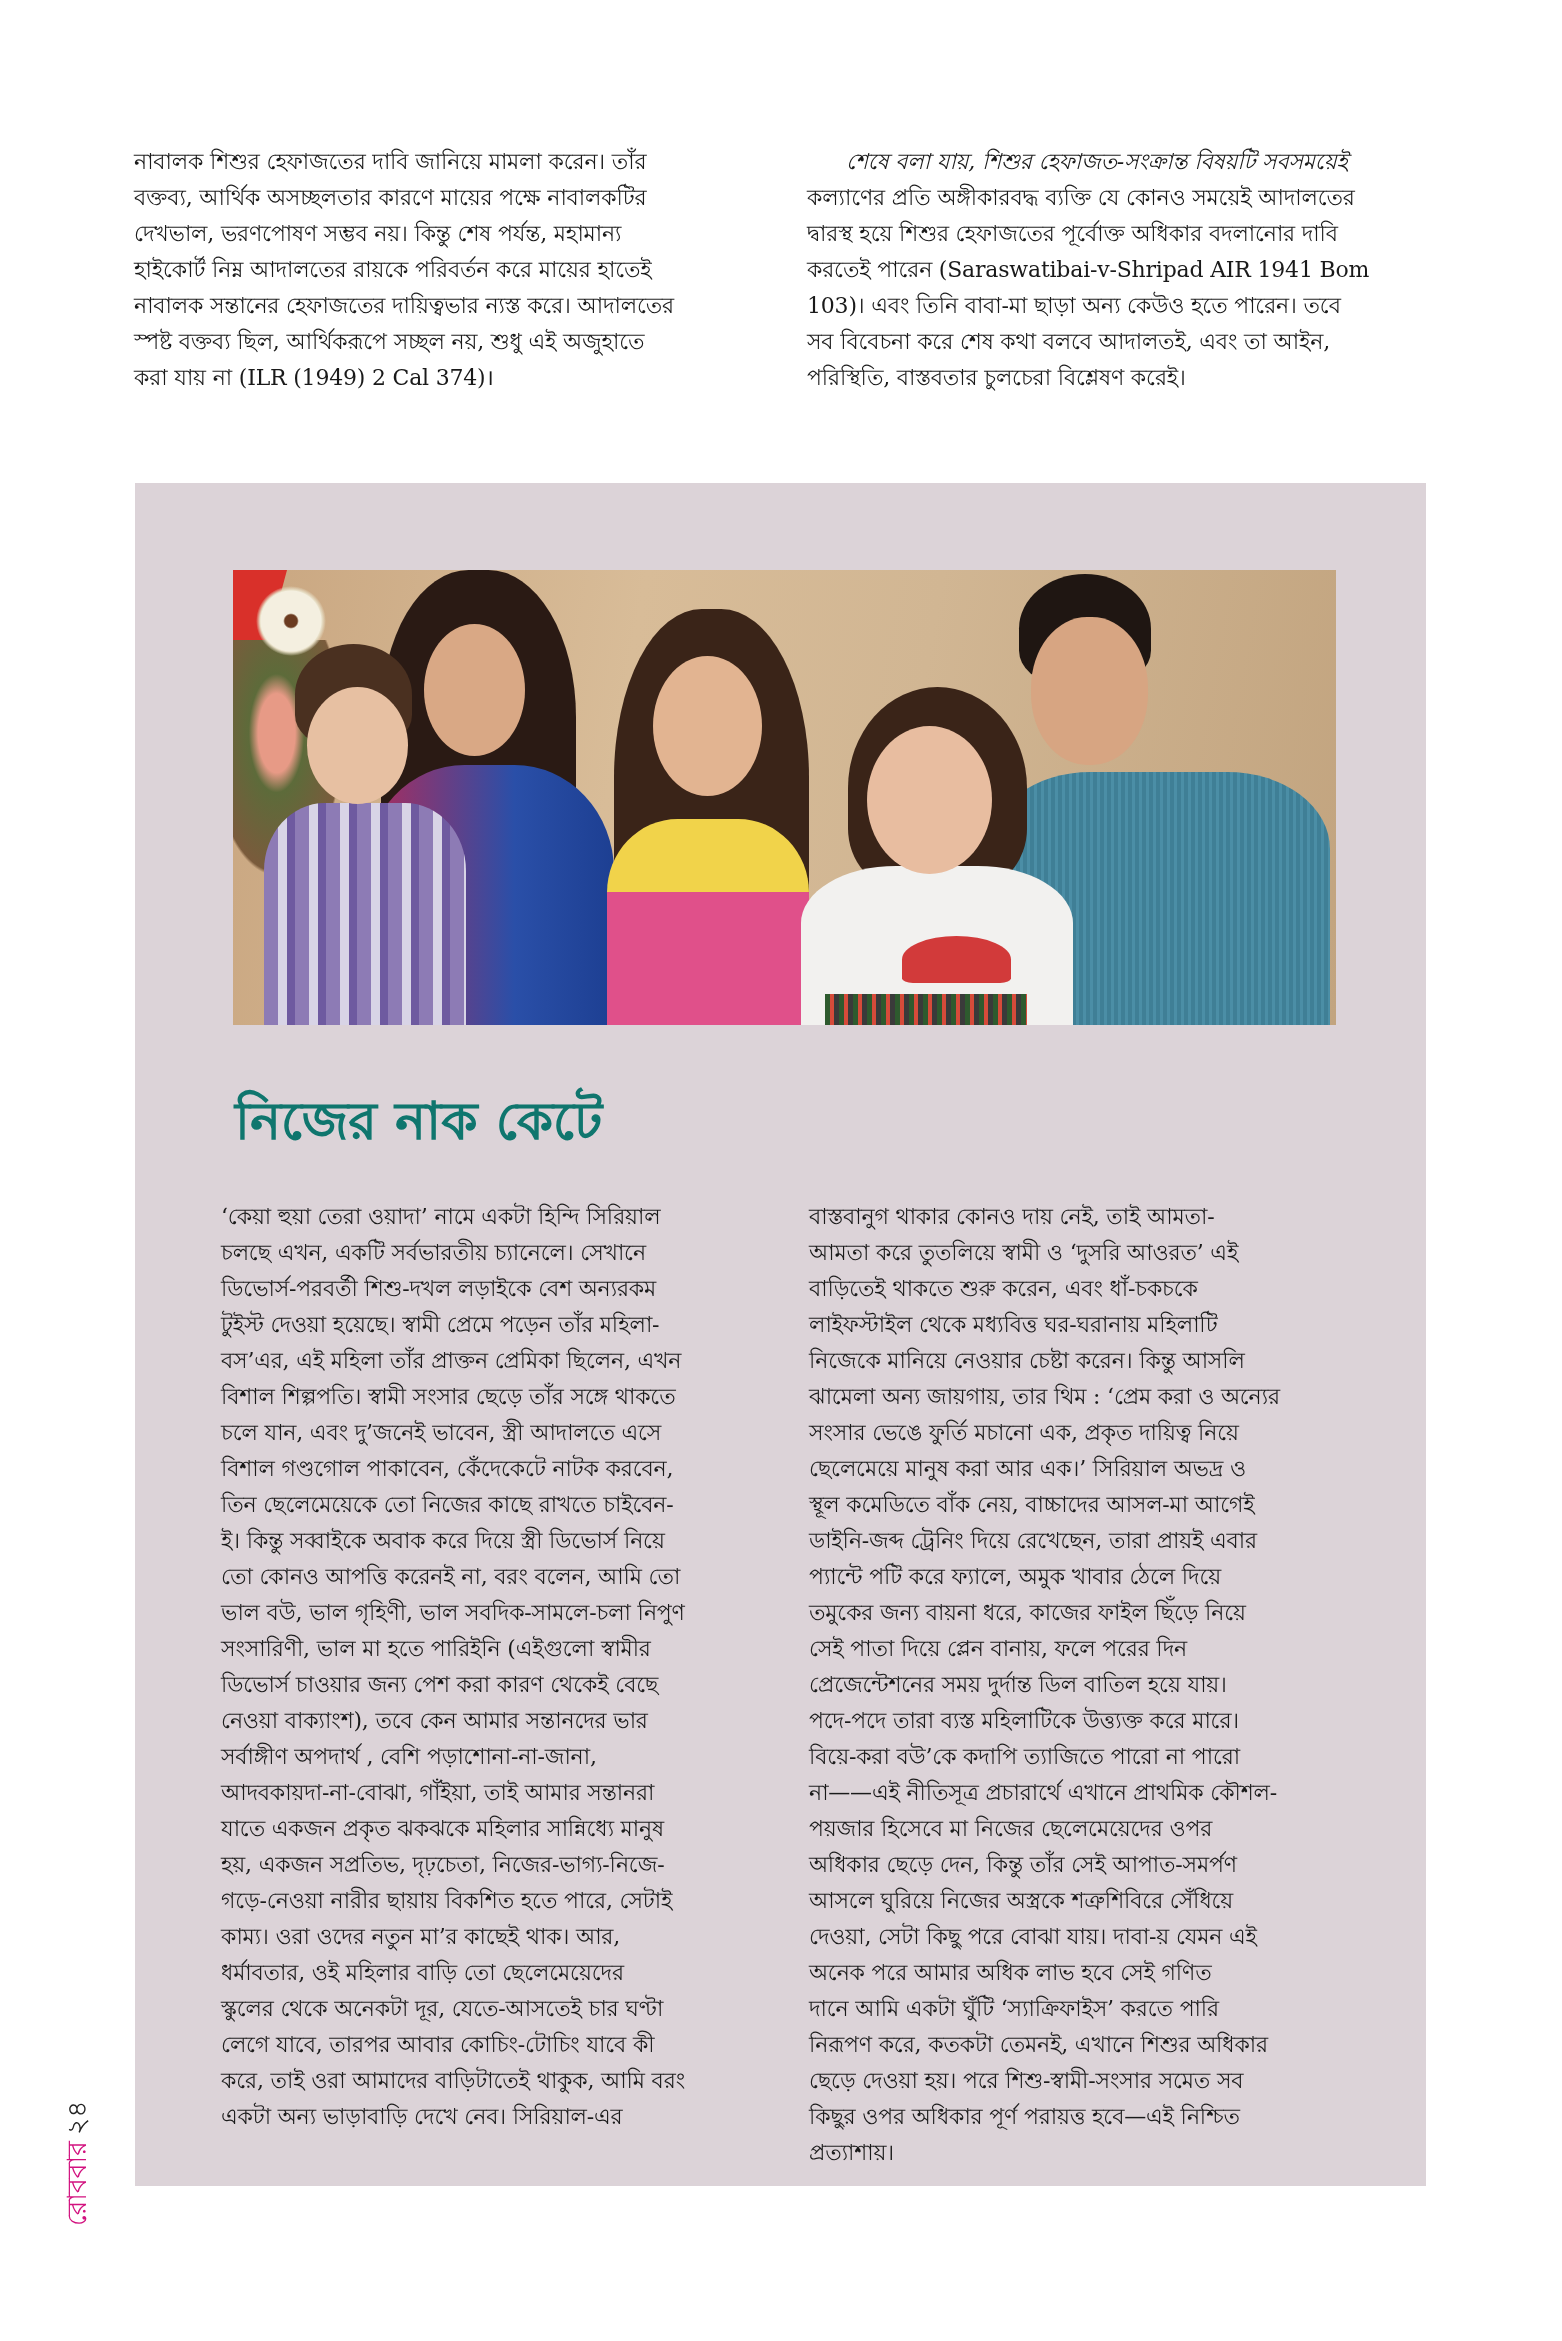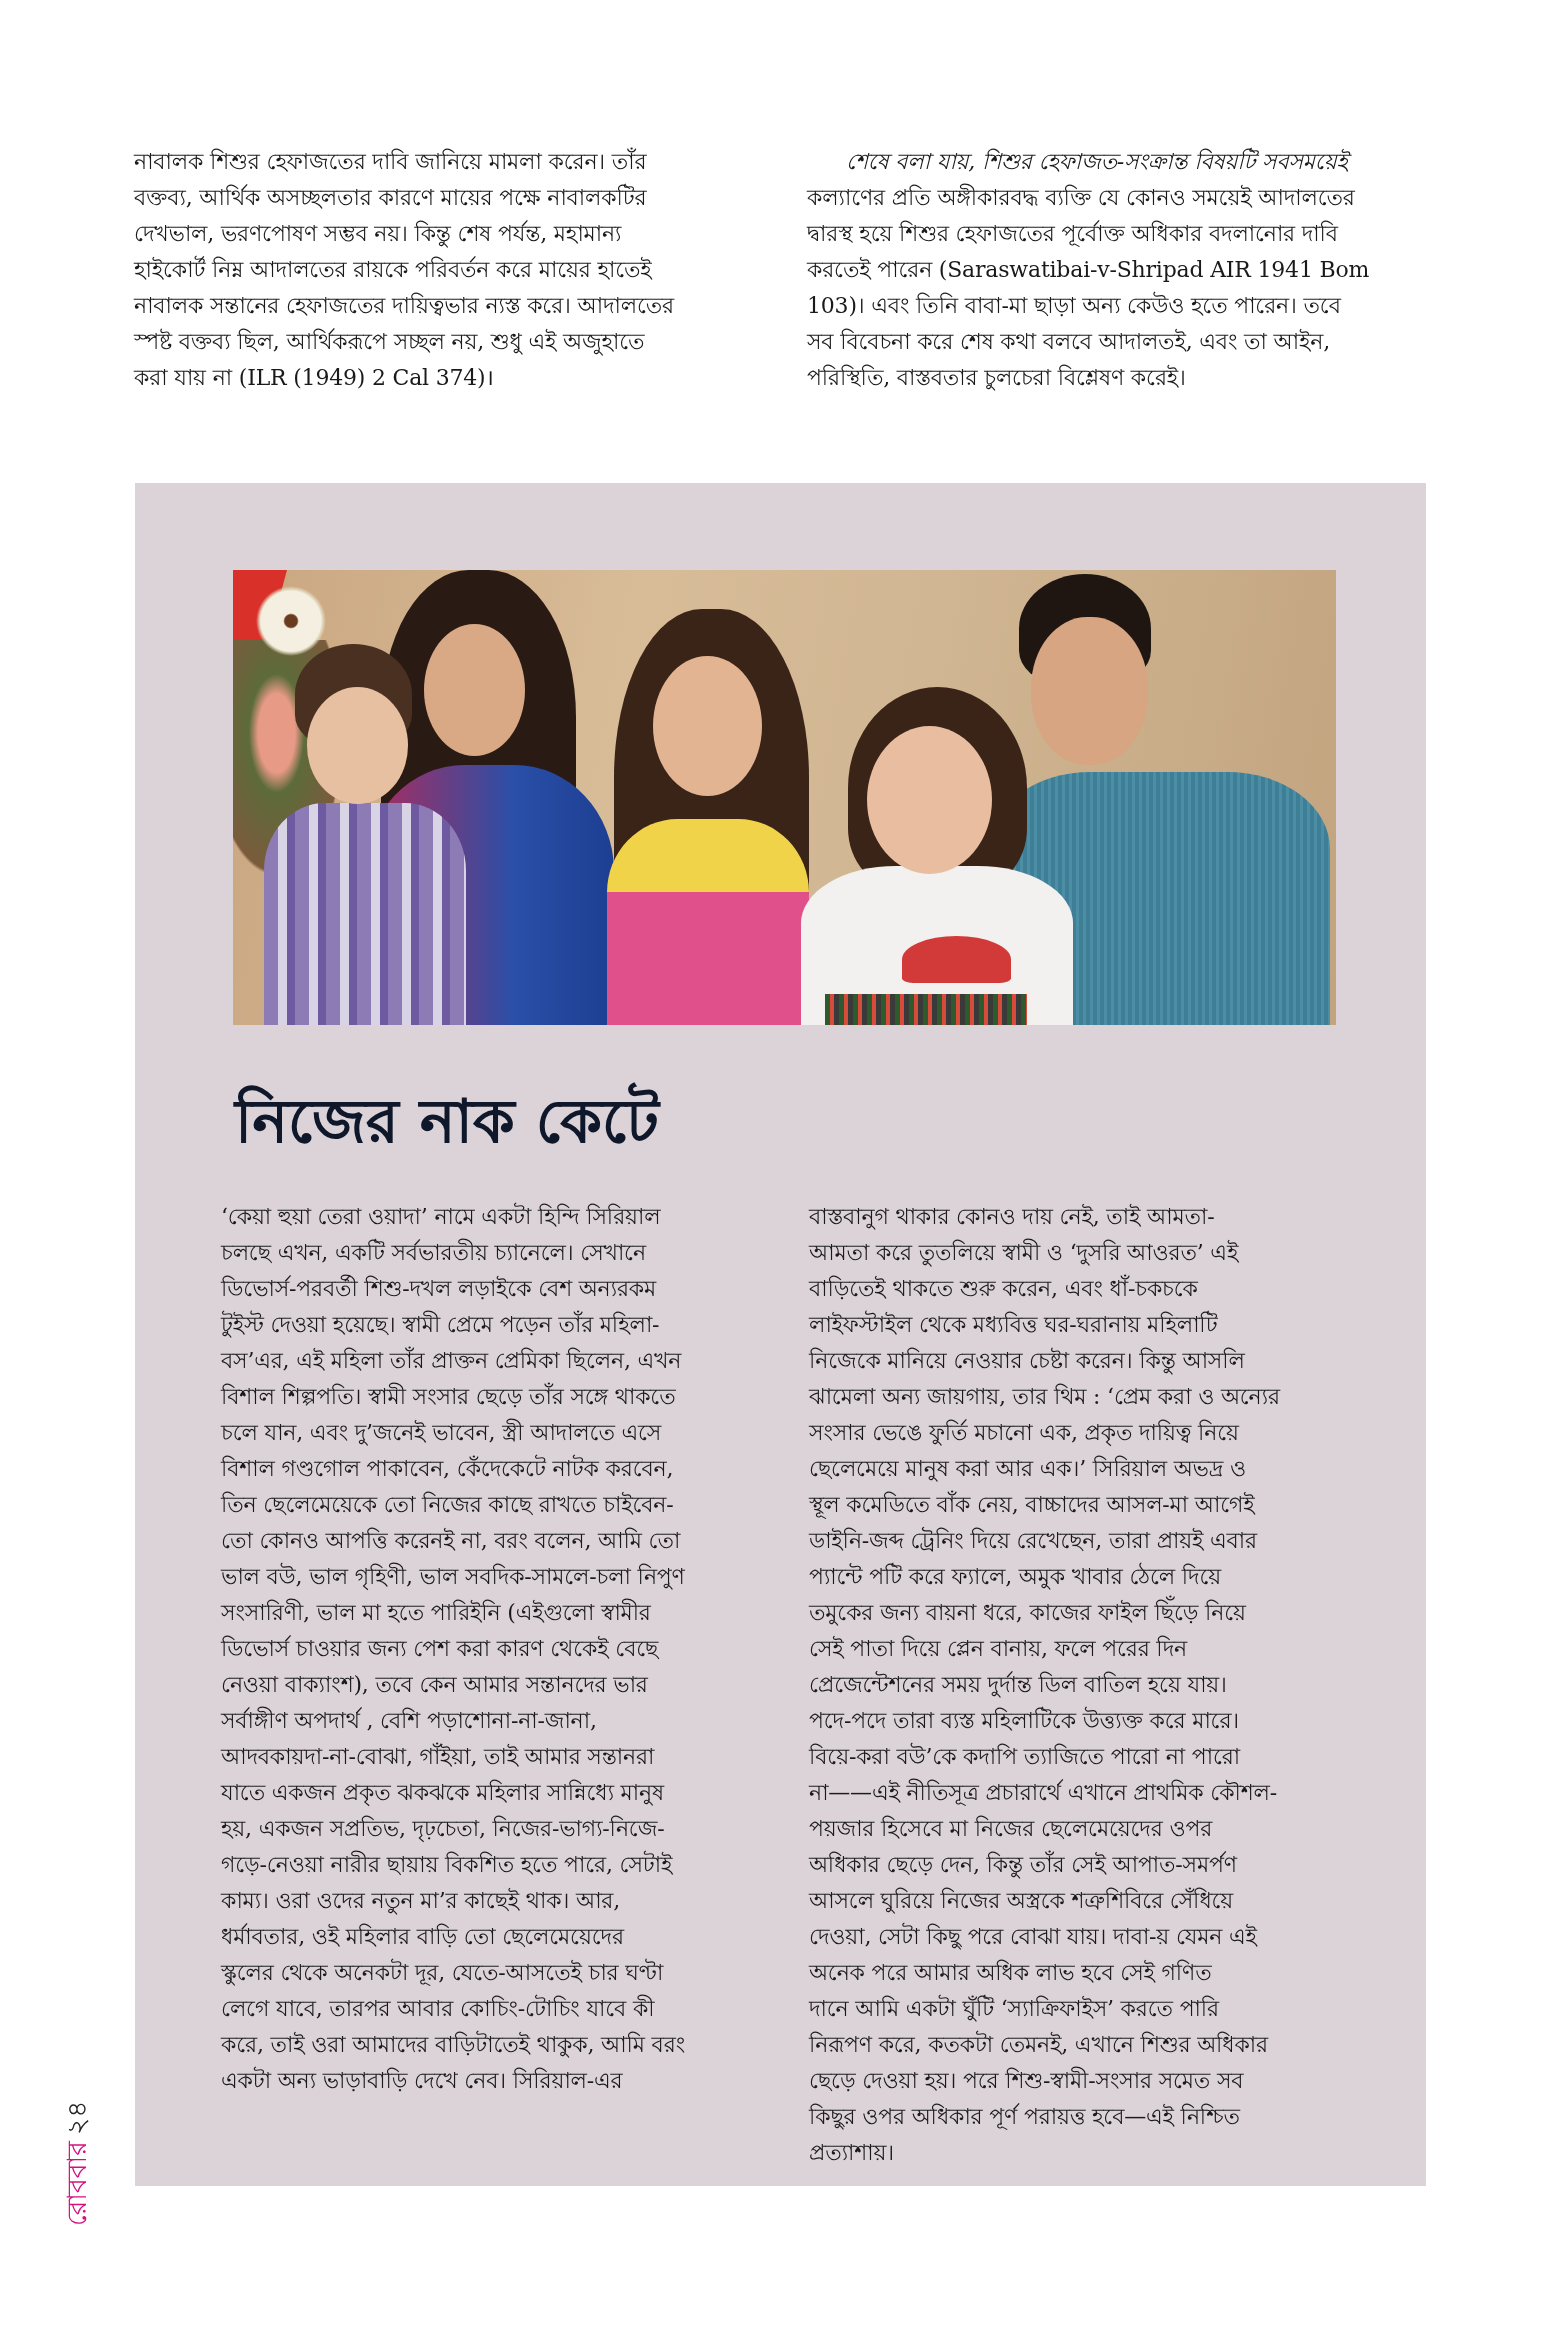--- a/index.html
+++ b/index.html
@@ -53,23 +53,23 @@
   .ph-girl2-print { left: 669px; top: 366px; width: 109px; height: 47px; border-radius: 50% 50% 10% 10%; background: #d23a3a; }
   .ph-cake { left: 592px; top: 424px; width: 202px; height: 39px; background: repeating-linear-gradient(90deg, #2e5a2e 0 4.7px, #d64b3a 4.7px 9.3px, #3a3a3a 9.3px 14px); }
   .ph-man-hair { left: 786px; top: 3.9px; width: 132px; height: 109px; border-radius: 50% 50% 30% 30%; background: #1f1612; }
   .ph-man-face { left: 798px; top: 47px; width: 117px; height: 148px; border-radius: 48%; background: #d7a582; }
   .ph-man-body { left: 755px; top: 202px; width: 342px; height: 257px; border-radius: 30% 30% 0 0; background: repeating-linear-gradient(90deg, #3f7f96 0 3.9px, #4b8ea6 3.9px 7px); }
 
   #headline {
     position: absolute;
     left: 100px; top: 599px;
     font-family: "DejaVu Sans", sans-serif;
-    font-size: 60px;
+    font-size: 52px;
     line-height: 78px;
-    color: #0f172a;
+    color: #0f766e;
     white-space: nowrap;
   }
 
   #feat-left  { left: 86px; top: 716px; width: 592px; }
   #feat-right { left: 674px; top: 716px; width: 592px; }
 
   #page-marker {
     position: absolute;
     left: 61px; top: 2226px;
     transform: rotate(-90deg);
@@ -134,20 +134,21 @@
   <div id="feat-left" class="col-text">
       <span class="line">‘কেয়া হুয়া তেরা ওয়াদা’ নামে একটা হিন্দি সিরিয়াল</span>
       <span class="line">চলছে এখন, একটি সর্বভারতীয় চ্যানেলে। সেখানে</span>
       <span class="line">ডিভোর্স-পরবর্তী শিশু-দখল লড়াইকে বেশ অন্যরকম</span>
       <span class="line">টুইস্ট দেওয়া হয়েছে। স্বামী প্রেমে পড়েন তাঁর মহিলা-</span>
       <span class="line">বস’এর, এই মহিলা তাঁর প্রাক্তন প্রেমিকা ছিলেন, এখন</span>
       <span class="line">বিশাল শিল্পপতি। স্বামী সংসার ছেড়ে তাঁর সঙ্গে থাকতে</span>
       <span class="line">চলে যান, এবং দু’জনেই ভাবেন, স্ত্রী আদালতে এসে</span>
       <span class="line">বিশাল গণ্ডগোল পাকাবেন, কেঁদেকেটে নাটক করবেন,</span>
       <span class="line">তিন ছেলেমেয়েকে তো নিজের কাছে রাখতে চাইবেন-</span>
+      <span class="line">ই। কিন্তু সব্বাইকে অবাক করে দিয়ে স্ত্রী ডিভোর্স নিয়ে</span>
       <span class="line">তো কোনও আপত্তি করেনই না, বরং বলেন, আমি তো</span>
       <span class="line">ভাল বউ, ভাল গৃহিণী, ভাল সবদিক-সামলে-চলা নিপুণ</span>
       <span class="line">সংসারিণী, ভাল মা হতে পারিইনি (এইগুলো স্বামীর</span>
       <span class="line">ডিভোর্স চাওয়ার জন্য পেশ করা কারণ থেকেই বেছে</span>
       <span class="line">নেওয়া বাক্যাংশ), তবে কেন আমার সন্তানদের ভার</span>
       <span class="line">সর্বাঙ্গীণ অপদার্থ , বেশি পড়াশোনা-না-জানা,</span>
       <span class="line">আদবকায়দা-না-বোঝা, গাঁইয়া, তাই আমার সন্তানরা</span>
       <span class="line">যাতে একজন প্রকৃত ঝকঝকে মহিলার সান্নিধ্যে মানুষ</span>
       <span class="line">হয়, একজন সপ্রতিভ, দৃঢ়চেতা, নিজের-ভাগ্য-নিজে-</span>
       <span class="line">গড়ে-নেওয়া নারীর ছায়ায় বিকশিত হতে পারে, সেটাই</span>

